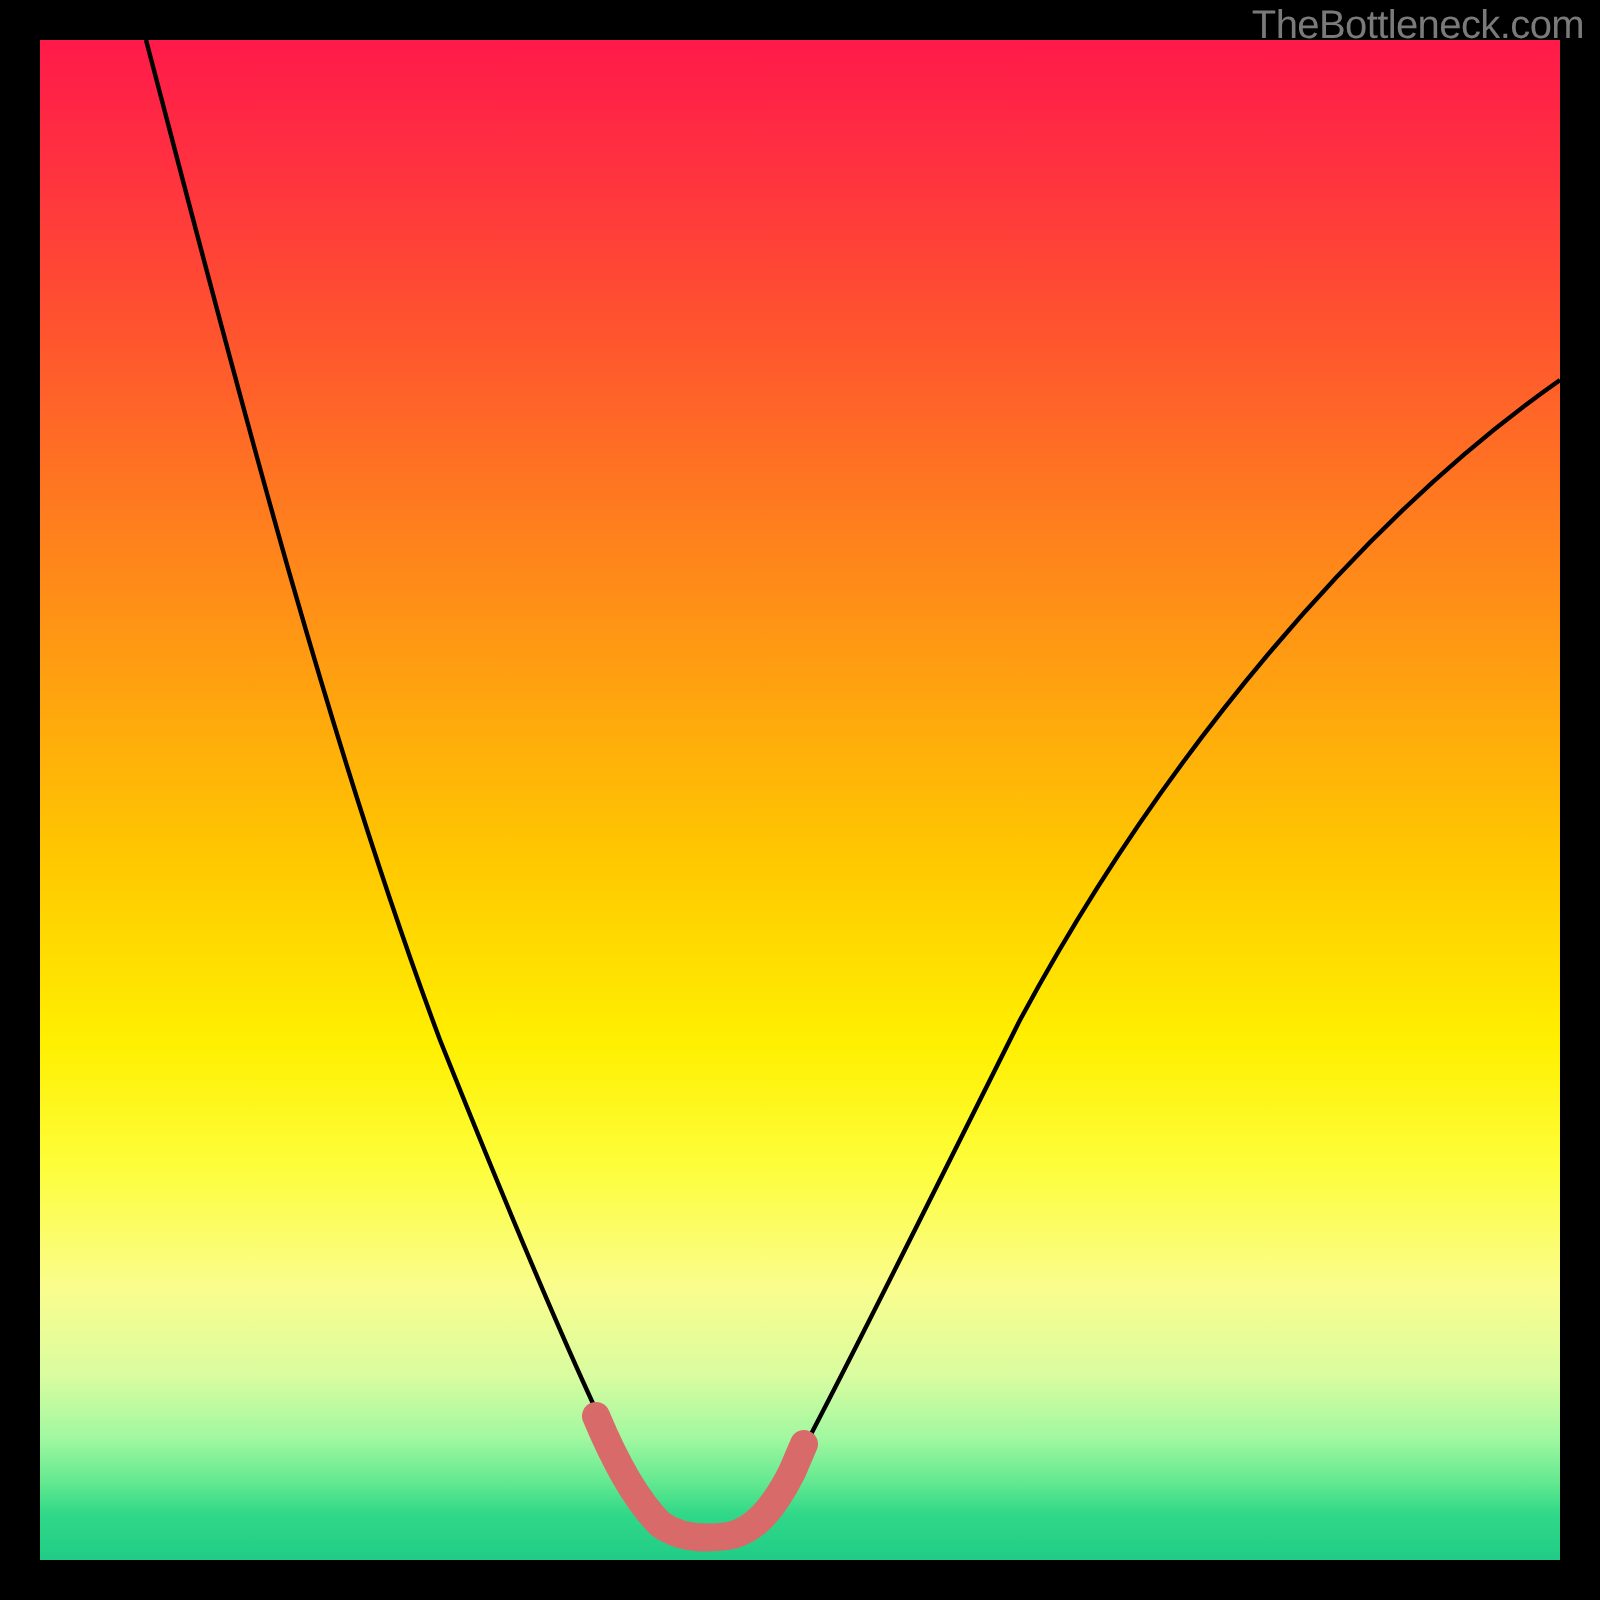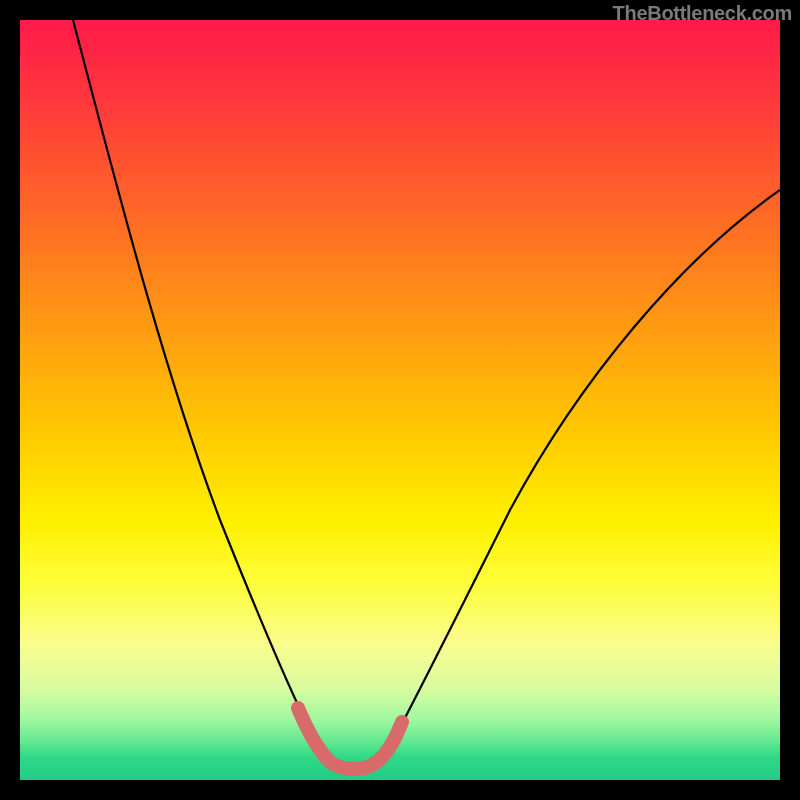--- a/index.html
+++ b/index.html
@@ -33,21 +33,21 @@
       #60e890 95%,
       #30d888 97%,
       #20cc86 100%
     );
   }
   .watermark {
     position: absolute;
     top: 2px;
     right: 8px;
     font-size: 20px;
-    font-weight: bold;
+    font-weight: normal;
     color: #7a7a7a;
     z-index: 10;
     letter-spacing: -0.3px;
   }
   svg.curves {
     position: absolute;
     left: 0;
     top: 0;
     width: 760px;
     height: 760px;

